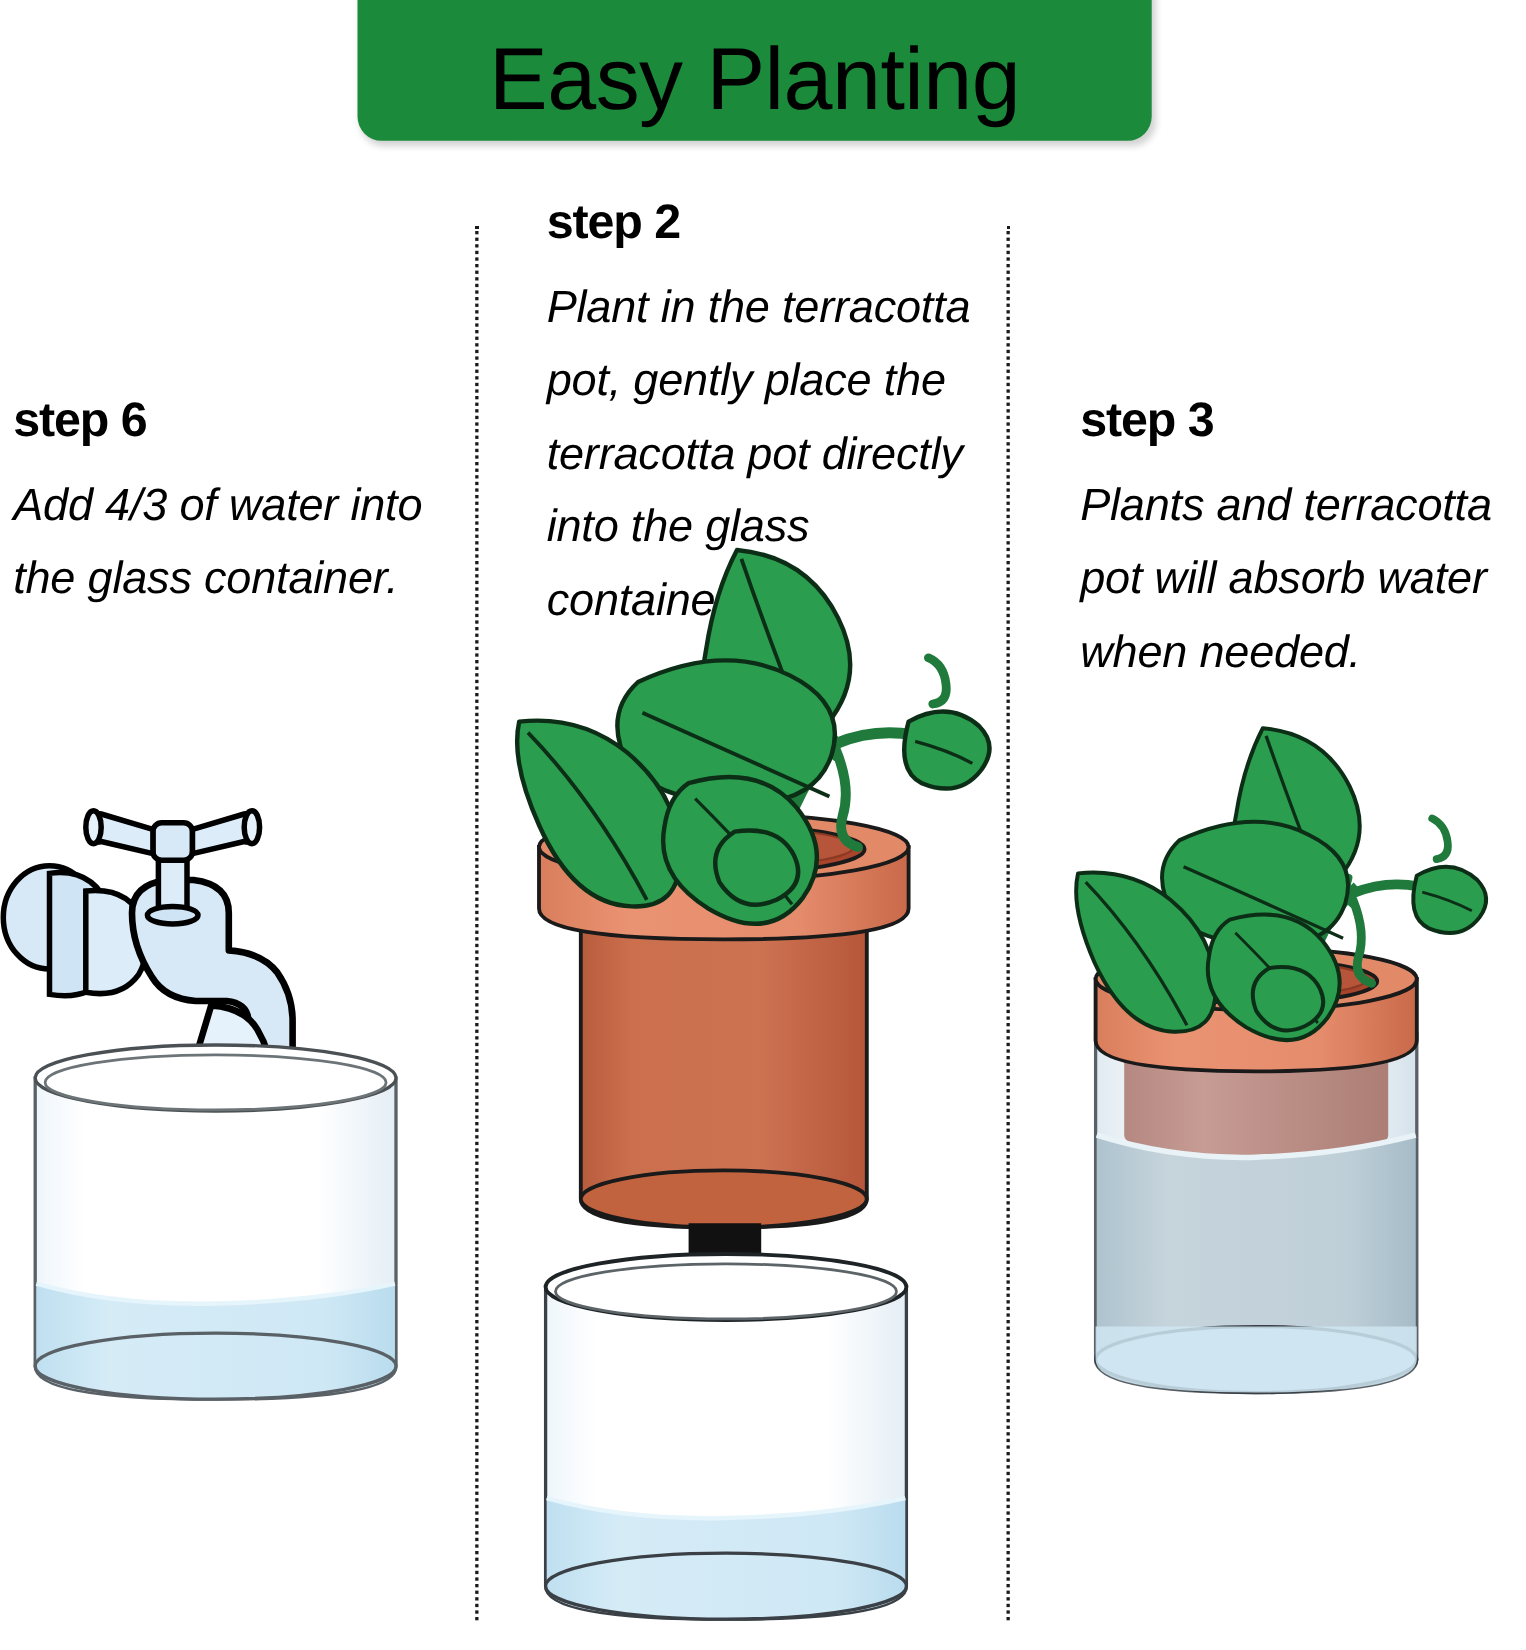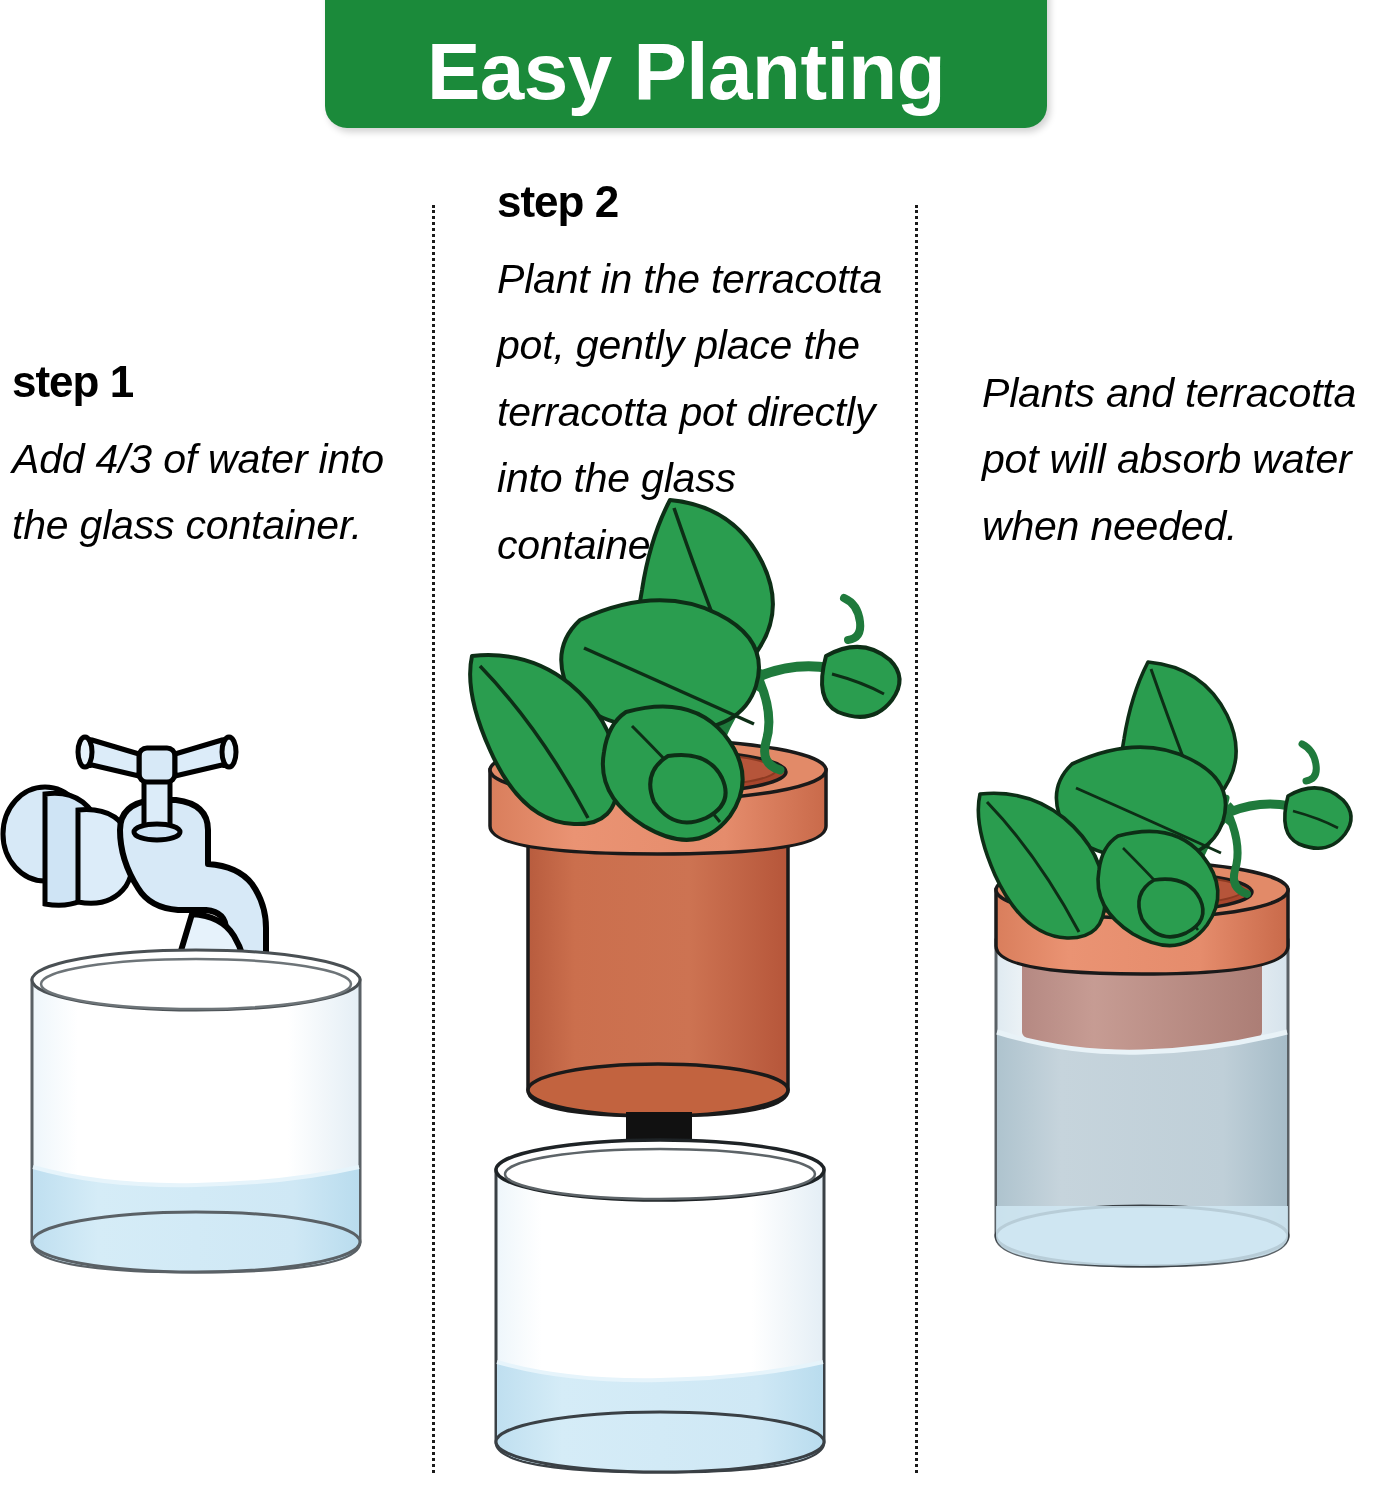--- a/index.html
+++ b/index.html
@@ -26,23 +26,23 @@
     background: #1b8a3a;
     border-radius: 0 0 22px 22px;
     box-shadow: 3px 4px 7px rgba(0,0,0,0.18);
     display: flex;
     align-items: flex-end;
     justify-content: center;
     box-sizing: border-box;
     padding-bottom: 16px;
   }
   .banner-title {
-    color: #ffffff;
+    color: #000000;
     font-size: 80px;
-    font-weight: bold;
+    font-weight: normal;
     letter-spacing: -0.5px;
     line-height: 1;
     white-space: nowrap;
   }
 
   
   .divider {
     position: absolute;
     top: 205px;
     width: 0;
@@ -84,30 +84,31 @@
 <body>
 
 <div class="banner">
   <div class="banner-title">Easy Planting</div>
 </div>
 
 <div class="divider d1"></div>
 <div class="divider d2"></div>
 
 <div class="step" id="step1">
-  <p class="step-heading">step 1</p>
+  <p class="step-heading">step 6</p>
   <p class="step-body">Add 4/3 of water into the glass container.</p>
 </div>
 
 <div class="step" id="step2">
   <p class="step-heading">step 2</p>
   <p class="step-body">Plant in the terracotta pot, gently place the terracotta pot directly into the glass container.</p>
 </div>
 
 <div class="step" id="step3">
+  <p class="step-heading">step 3</p>
   <p class="step-body">Plants and terracotta pot will absorb water when needed.</p>
 </div>
 
 <div class="illo" id="illo1">
   <svg viewBox="0 0 400 640" xmlns="http://www.w3.org/2000/svg">
     <defs>
       <linearGradient id="glassBodyG" x1="0" y1="0" x2="1" y2="0">
         <stop offset="0%" stop-color="#eef6fb"></stop>
         <stop offset="14%" stop-color="#ffffff"></stop>
         <stop offset="78%" stop-color="#ffffff"></stop>

